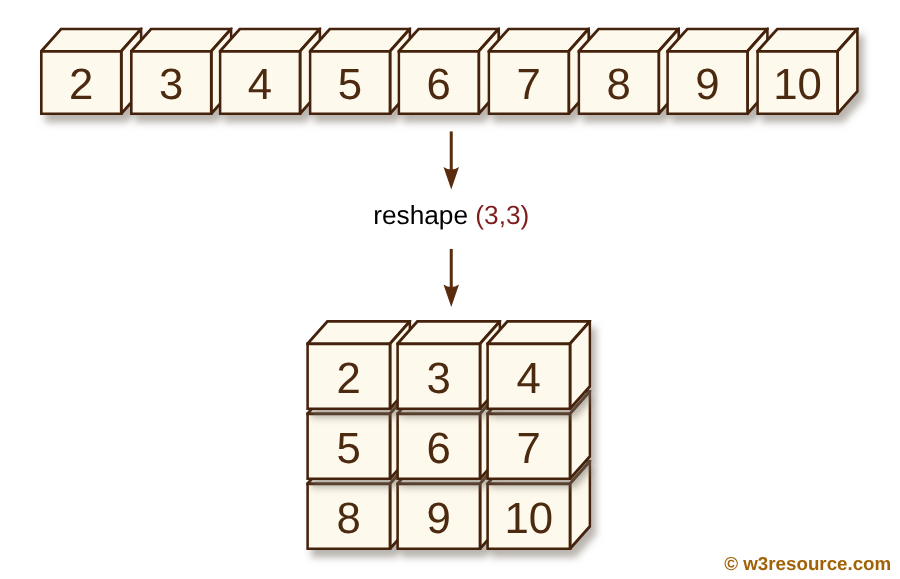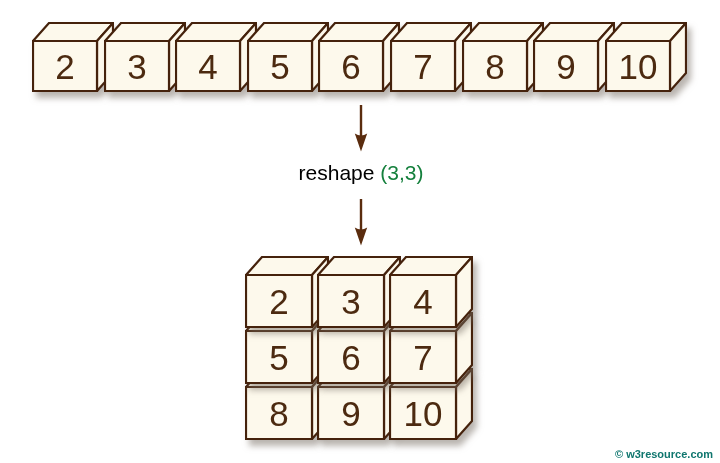--- a/index.html
+++ b/index.html
@@ -33,28 +33,28 @@
   
   .reshape-label{
     position:absolute;
     left:211px;top:160px;width:300px;
     text-align:center;
     font-size:21px;
     line-height:26px;
     white-space:nowrap;
   }
   .reshape-name{color:#000000;}
-  .reshape-args{color:#15803d;}
+  .reshape-args{color:#7f1d1d;}
   
   .watermark{
     position:absolute;
     right:7px;bottom:3px;
-    font-size:11px;
+    font-size:15px;
     font-weight:bold;
-    color:#0f766e;
+    color:#a16207;
   }
 </style>
 </head>
 <body>
 
 <div class="canvas">
 
   <div>
     <svg class="cube" style="left:32px;top:22px" width="82" height="70" viewBox="0 0 82 70">
       <polygon class="face" points="1,19 17,1 81,1 65,19"></polygon>

